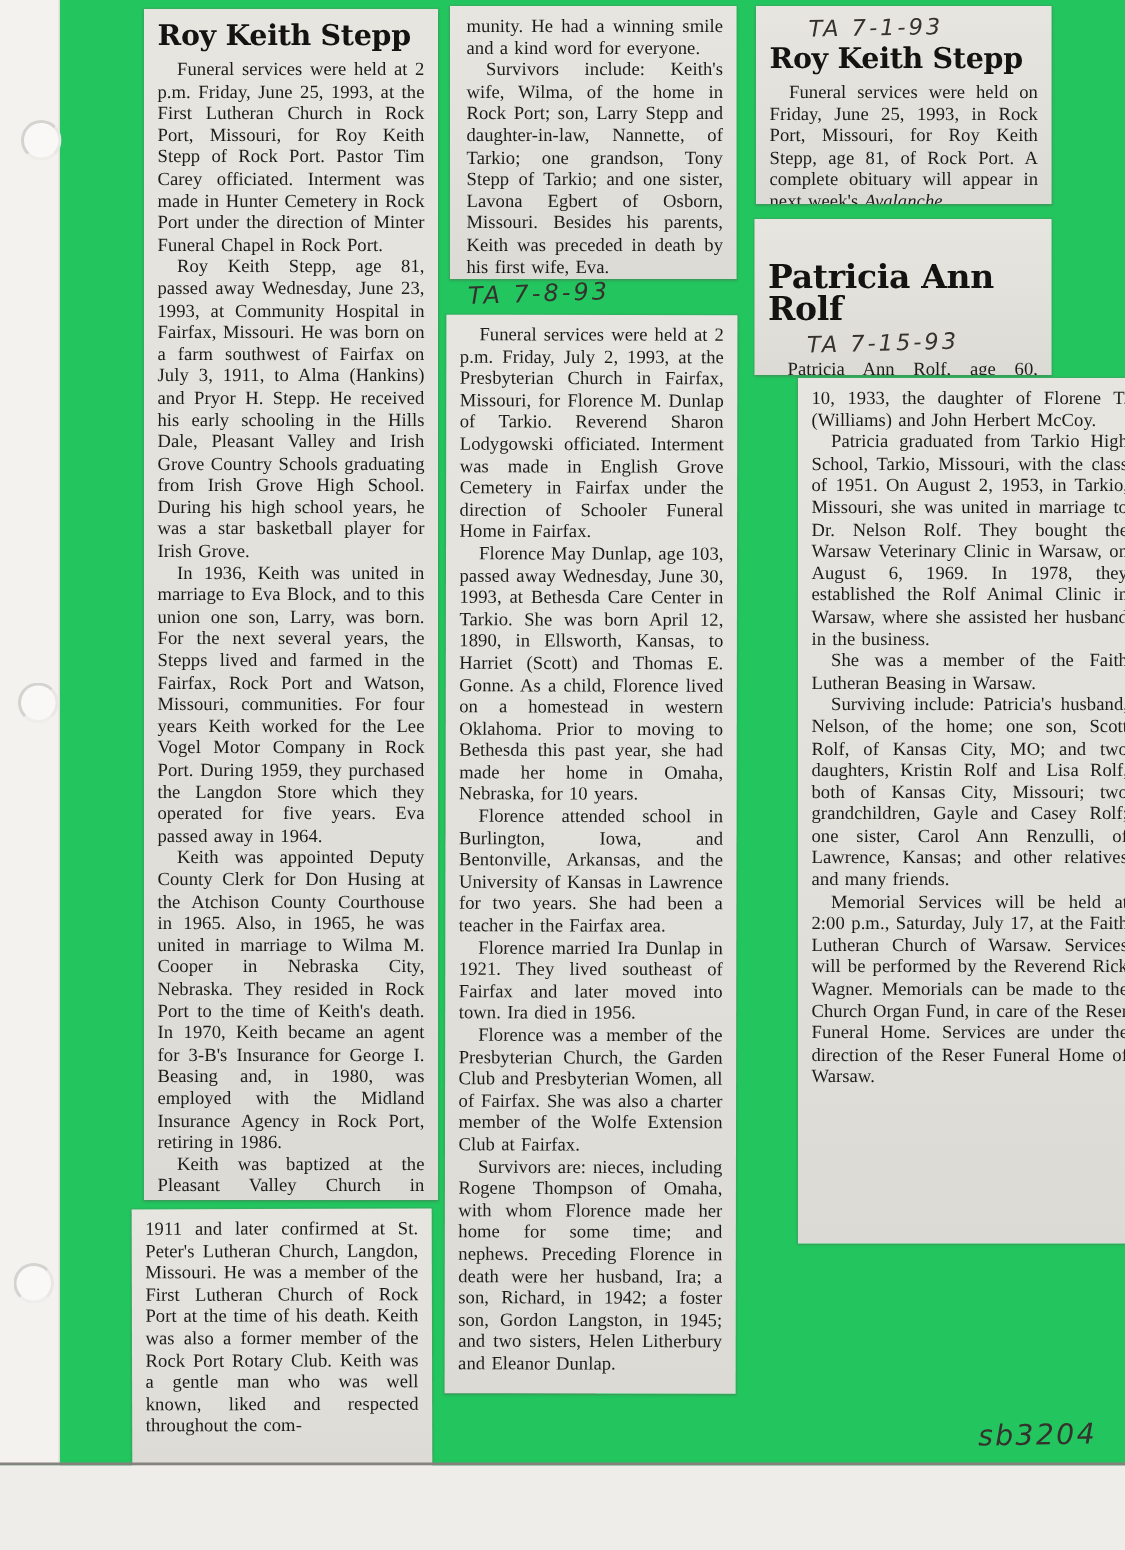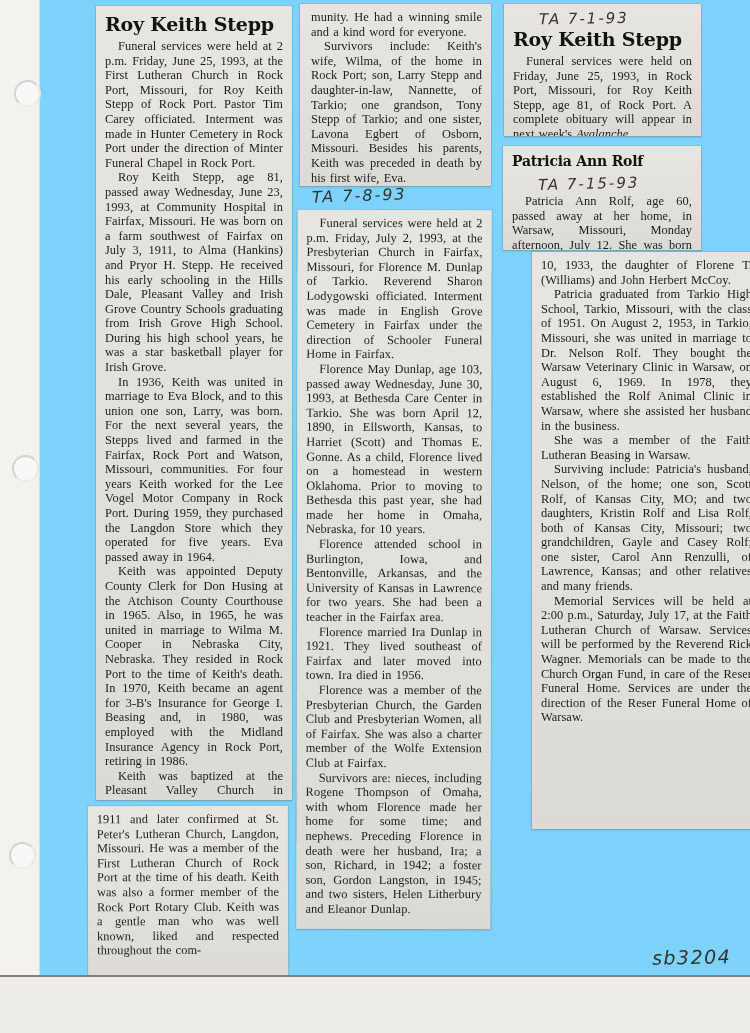--- a/index.html
+++ b/index.html
@@ -1,21 +1,21 @@
 <!DOCTYPE html>
 <html><head>
 <meta charset="utf-8">
 <style>
   * { margin:0; padding:0; box-sizing:border-box; }
   html,body { width:750px; }
   body { font-family:"Liberation Serif", serif; background:#e8e6e3; }
 
   .page {
     position:relative; width:750px; height:1033px;
-    background:#7dd3fc; overflow:hidden;
+    background:#22c55e; overflow:hidden;
   }
   .left-strip {
     position:absolute; left:0; top:0; width:40px; height:977px;
     background:#f3f2ee; border-right:1px solid #dddbd6;
   }
   .below-sheet {
     position:absolute; left:0; top:977px; width:750px; height:56px;
     background:#efedea;
   }
   .bottom-edge-line {
@@ -35,21 +35,21 @@
     background:linear-gradient(180deg,#e7e5e0 0%, #e2e0db 55%, #dcdad5 100%);
     box-shadow:0 1px 2px rgba(80,75,70,0.30), 0 0 0 1px rgba(120,115,108,0.18);
     padding:6px 9px 6px 9px;
     color:#1d1c1a;
   }
   .clip h2 {
     font-family:"DejaVu Serif", serif;
     font-size:19px; line-height:24px; font-weight:bold;
     letter-spacing:-0.2px; margin-bottom:3px; color:#141311;
   }
-  .clip h2.small { font-size:14px; line-height:21px; }
+  .clip h2.small { font-size:22px; line-height:21px;margin-top:24px; }
   .clip p {
     font-size:12.4px; line-height:14.6px; text-align:justify;
     word-spacing:1px; letter-spacing:0.05px;
   }
   .clip p.indent { text-indent:13px; }
 
   .handwriting {
     position:absolute;
     font-family:"DejaVu Sans", sans-serif; font-style:italic;
     color:#35322e; letter-spacing:2px; white-space:nowrap;

